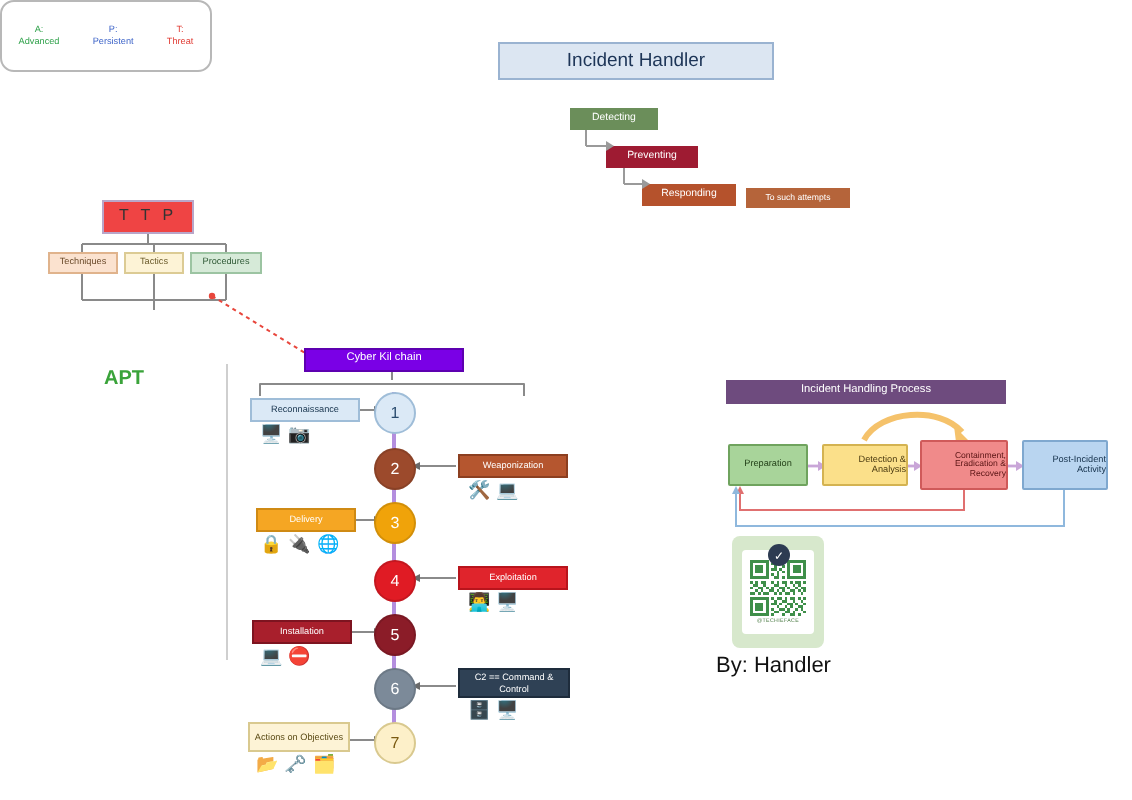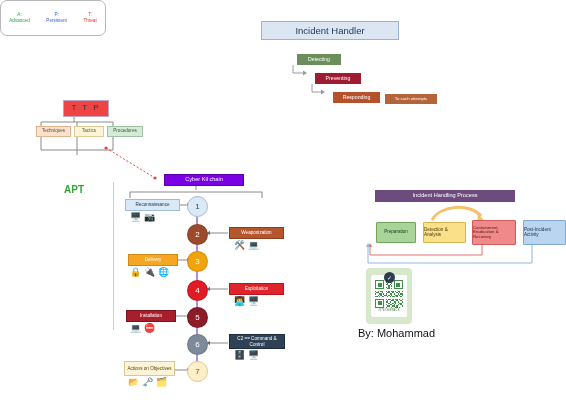--- a/index.html
+++ b/index.html
@@ -4,21 +4,21 @@
 <style>
   html,body{margin:0;padding:0;}
   body{
     width:566px;height:400px;overflow:hidden;
     background:#ffffff;
     font-family:"Liberation Sans", sans-serif;
     position:relative;
     color:#222;
   }
   .canvas{position:absolute;left:0;top:0;width:566px;height:400px;}
-  .box{position:absolute;box-sizing:border-box;display:flex;align-items:center;justify-content:center;text-align:left;line-height:1.05;margin-left:12px;}
+  .box{position:absolute;box-sizing:border-box;display:flex;align-items:center;justify-content:center;text-align:right;line-height:1.05;}
 
   
   #incident-handler-title{
     left:249px;top:21px;width:138px;height:19px;
     background:#dce6f2;border:1px solid #9ab3d1;
     font-size:9.5px;color:#1d3557;
   }
 
   
   #detecting-box{left:285px;top:54px;width:44px;height:11px;background:#6b8e5a;color:#fff;font-size:5.2px;}
@@ -230,15 +230,15 @@
           <path d="M0 14h7v1H0zM0 15h1v1H0zM6 15h1v1H6zM0 16h1v1H0zM2 16h3v1H2zM6 16h1v1H6zM0 17h1v1H0zM2 17h3v1H2zM6 17h1v1H6zM0 18h1v1H0zM2 18h3v1H2zM6 18h1v1H6zM0 19h1v1H0zM6 19h1v1H6zM0 20h7v1H0z"></path>
           <path d="M9 0h1v1H9zM11 0h1v1h-1zM8 1h1v1H8zM10 1h2v1h-2zM9 2h1v1H9zM12 2h1v1h-1zM8 3h2v1H8zM11 3h1v1h-1zM10 4h1v1h-1zM12 4h1v1h-1zM8 5h1v1H8zM10 5h1v1h-1zM9 6h2v1H9zM12 6h1v1h-1z"></path>
           <path d="M0 8h1v1H0zM2 8h1v1H2zM4 8h2v1H4zM8 8h1v1H8zM10 8h1v1h-1zM12 8h2v1h-2zM15 8h1v1h-1zM17 8h2v1h-2zM20 8h1v1h-1zM1 9h2v1H1zM5 9h1v1H5zM9 9h2v1H9zM13 9h1v1h-1zM16 9h1v1h-1zM18 9h1v1h-1zM0 10h1v1H0zM3 10h2v1H3zM6 10h1v1H6zM8 10h1v1H8zM11 10h2v1h-2zM14 10h1v1h-1zM17 10h1v1h-1zM19 10h2v1h-2zM2 11h1v1H2zM4 11h1v1H4zM7 11h2v1H7zM10 11h1v1h-1zM12 11h1v1h-1zM15 11h2v1h-2zM18 11h1v1h-1zM20 11h1v1h-1zM0 12h2v1H0zM3 12h1v1H3zM5 12h2v1H5zM9 12h1v1H9zM11 12h1v1h-1zM13 12h2v1h-2zM16 12h1v1h-1zM19 12h1v1h-1z"></path>
           <path d="M8 14h1v1H8zM10 14h2v1h-2zM13 14h1v1h-1zM15 14h2v1h-2zM18 14h1v1h-1zM20 14h1v1h-1zM9 15h1v1H9zM12 15h2v1h-2zM16 15h1v1h-1zM19 15h1v1h-1zM8 16h2v1H8zM11 16h1v1h-1zM14 16h2v1h-2zM17 16h1v1h-1zM20 16h1v1h-1zM10 17h1v1h-1zM13 17h1v1h-1zM15 17h1v1h-1zM18 17h2v1h-2zM8 18h1v1H8zM11 18h2v1h-2zM14 18h1v1h-1zM17 18h1v1h-1zM19 18h1v1h-1zM9 19h2v1H9zM13 19h2v1h-2zM16 19h1v1h-1zM20 19h1v1h-1zM8 20h1v1H8zM12 20h1v1h-1zM15 20h2v1h-2zM18 20h1v1h-1z"></path>
         </g>
       </svg>
       <div id="qr-caption">@TECHIEFACE</div>
     </div>
   </div>
   <div id="qr-badge">✓</div>
-  <div id="author-name">By: Mohammad</div>
+  <div id="author-name">By: Handler</div>
 
 </div>
 
 </body></html>

